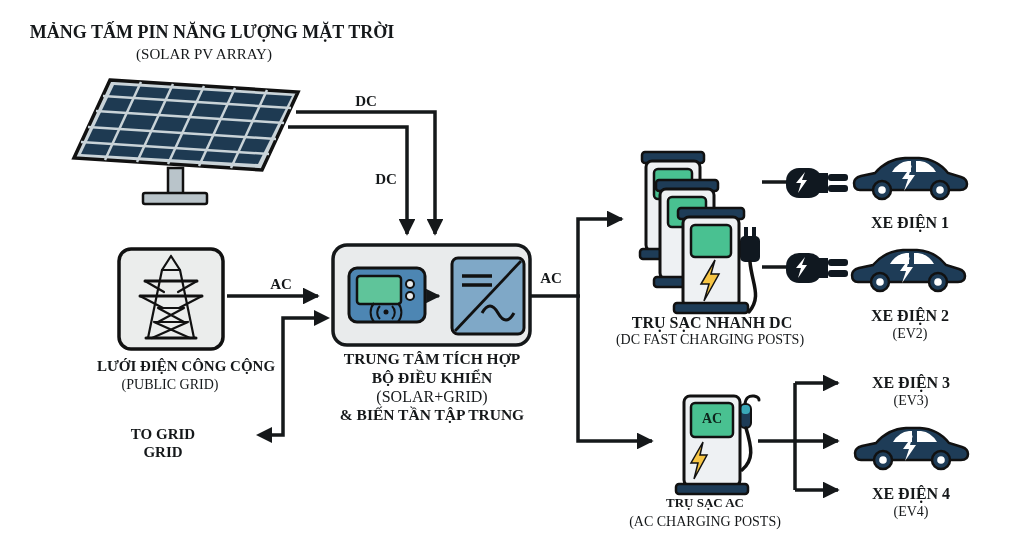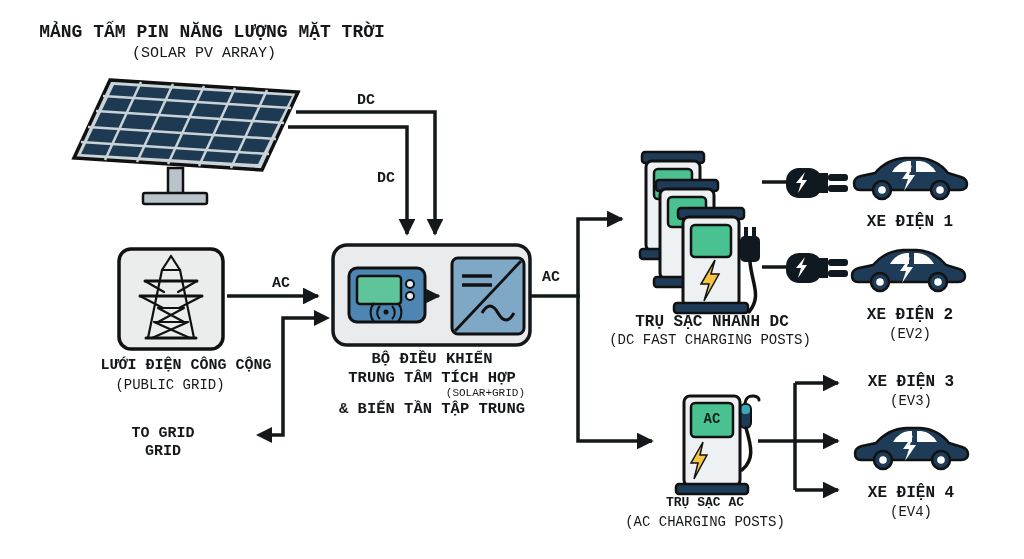--- a/index.html
+++ b/index.html
@@ -1,18 +1,18 @@
 <!DOCTYPE html>
 <html><head>
 <meta charset="utf-8">
 <style>
   html,body{margin:0;padding:0;background:#ffffff;}
   .canvas{
     position:relative;width:976px;height:559px;background:#ffffff;overflow:hidden;
-    font-family:Liberation Mono, monospace;color:#15181a;
+    font-family:Liberation Serif, serif;color:#15181a;
   }
   .art{position:absolute;left:0;top:0;}
   .lbl{
     position:absolute;transform:translateX(-50%);text-align:center;white-space:nowrap;
     font-weight:700;color:#15181a;line-height:1.2;
   }
   .sub{font-weight:400;}
   
   .ln{stroke:#15181a;stroke-width:3.5;fill:none;}
   .lnthin{stroke:#15181a;stroke-width:3;fill:none;}
@@ -187,23 +187,23 @@
 
   <div class="lbl" style="left:186px;top:357px;font-size:15px;">LƯỚI ĐIỆN CÔNG CỘNG</div>
   <div class="lbl sub" style="left:170px;top:377px;font-size:14px;">(PUBLIC GRID)</div>
 
   <div class="lbl" style="left:163px;top:425px;font-size:15px;">
     <div>TO GRID</div>
     <div>GRID</div>
   </div>
 
   <div class="lbl" style="left:432px;top:350px;font-size:15.5px;">
+    <div>TRUNG TÂM TÍCH HỢP</div>
     <div>BỘ ĐIỀU KHIỂN</div>
-    <div>TRUNG TÂM TÍCH HỢP</div>
-    <div class="sub" style="font-size:11px;text-align:right;">(SOLAR+GRID)</div>
+    <div class="sub" style="font-size:16px;">(SOLAR+GRID)</div>
     <div>&amp; BIẾN TẦN TẬP TRUNG</div>
   </div>
 
   <div class="lbl" style="left:712px;top:313px;font-size:16px;">TRỤ SẠC NHANH DC</div>
   <div class="lbl sub" style="left:710px;top:332px;font-size:14px;">(DC FAST CHARGING POSTS)</div>
 
   <div class="lbl" style="left:712px;top:411px;font-size:14px;color:#0d241b;">AC</div>
   <div class="lbl" style="left:705px;top:495px;font-size:13px;">TRỤ SẠC AC</div>
   <div class="lbl sub" style="left:705px;top:514px;font-size:14px;">(AC CHARGING POSTS)</div>
 

